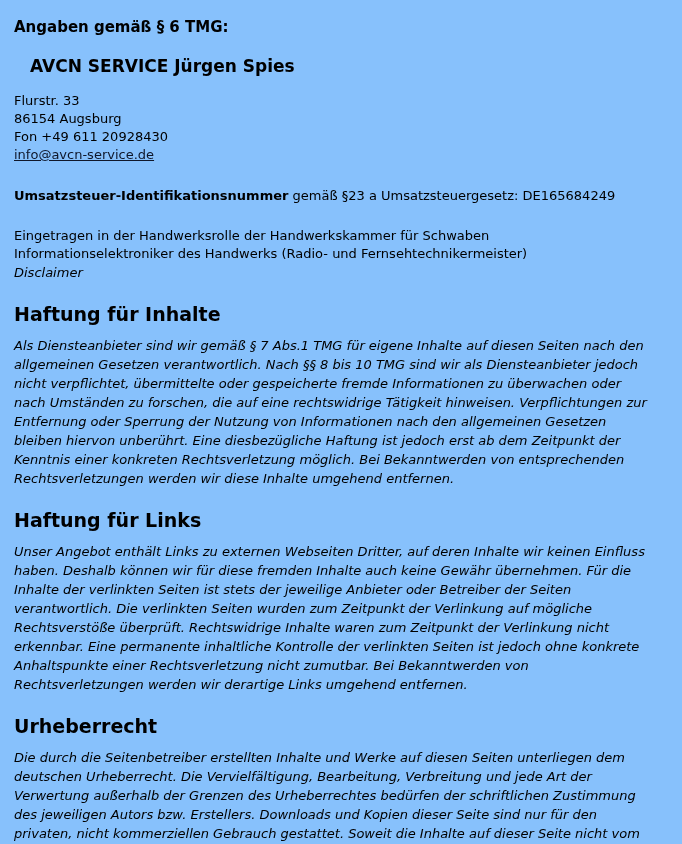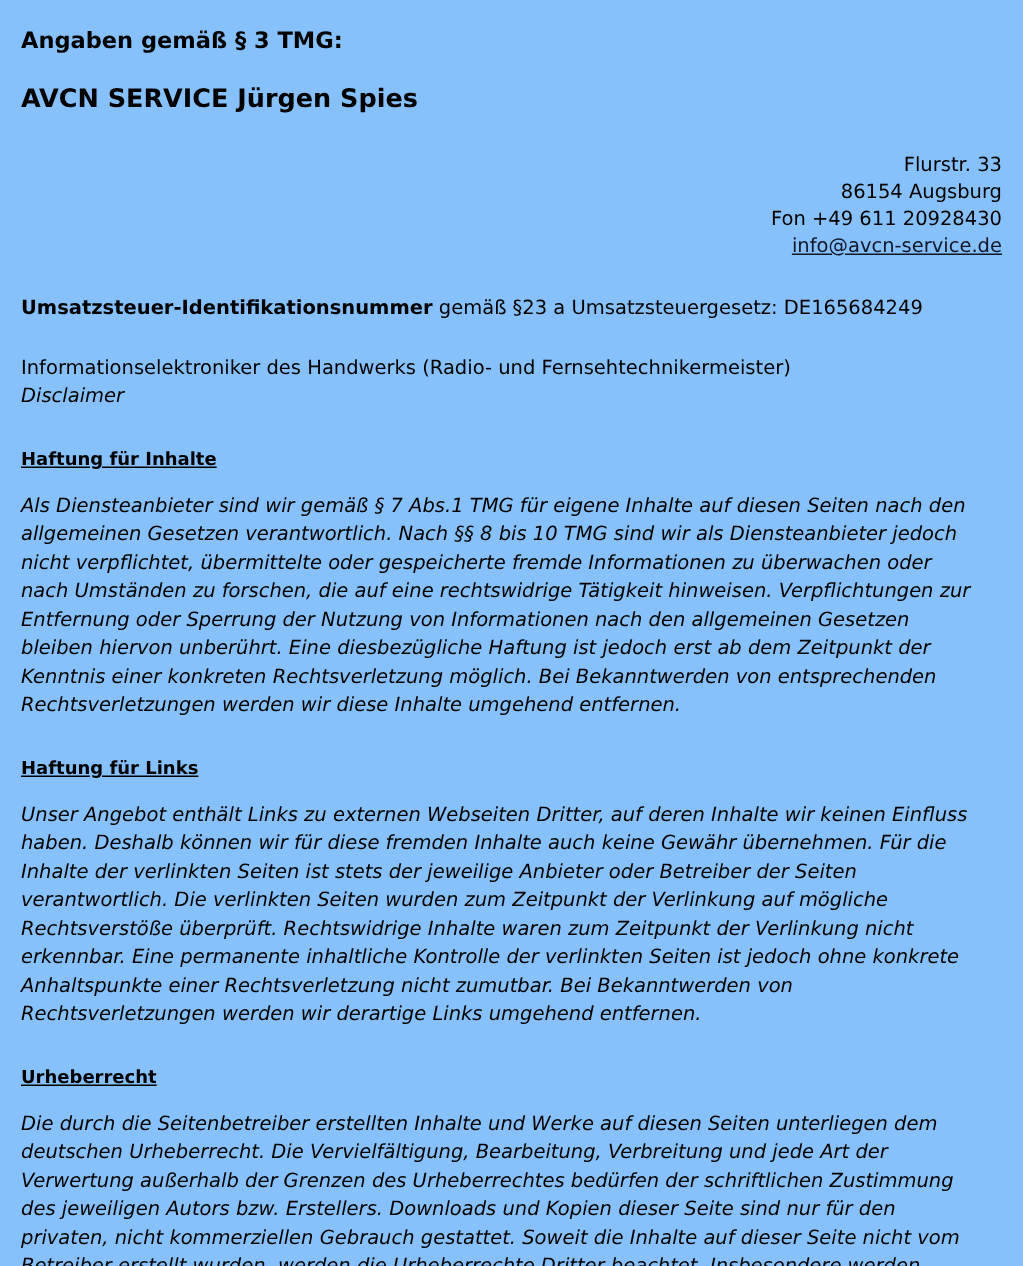--- a/index.html
+++ b/index.html
@@ -20,88 +20,87 @@
   }
   h1 {
     font-size: 15px;
     font-weight: bold;
     margin: 2px 0 0 0;
     line-height: 18px;
   }
   h2 {
     font-size: 17px;
     font-weight: bold;
-    margin: 20px 0 0 0;
+    margin: 20px 0 0 16px;
     line-height: 20px;
   }
   .line {
     line-height: 18px;
   }
   .owner-line {
     margin-top: 2px;
   }
   .address-block {
-    margin-top: 26px;
-    text-align: right;
+    margin-top: 16px;
   }
   .vat-line {
     margin: 22px 0 0 0;
     line-height: 19px;
   }
   .registration-block {
     margin: 22px 0 0 0;
     line-height: 19px;
   }
   .disclaimer {
     display: block;
     font-style: italic;
     color: #000000;
   }
   h3 {
-    font-size: 12px;
+    font-size: 19px;
     font-weight: bold;
     margin: 23px 0 0 0;
     line-height: 18px;
-    text-decoration: underline;
   }
   .topic p {
     margin: 13px 16px 0 0;
     line-height: 19px;
     max-width: 658px;
     font-style: italic;
   }
   a.link {
     color: #0f172a;
     text-decoration: underline;
     cursor: pointer;
   }
 </style>
 </head>
 <body>
 
 <main class="content">
 
-  <h1>Angaben gemäß § 3 TMG:</h1>
+  <h1>Angaben gemäß § 6 TMG:</h1>
 
   <section>
     <h2>AVCN SERVICE Jürgen Spies</h2>
   </section>
 
   <section class="address-block">
     <div class="line">Flurstr. 33</div>
     <div class="line">86154 Augsburg</div>
     <div class="line">Fon +49 611 20928430</div>
     <div class="line">
       <a class="link" href="#">info@avcn-service.de</a>
     </div>
   </section>
 
   <p class="vat-line"><strong>Umsatzsteuer-Identifikationsnummer</strong><span> gemäß §23 a Umsatzsteuergesetz: DE165684249</span></p>
 
   <div class="registration-block">
+    <div class="line">Eingetragen in der Handwerksrolle der Handwerkskammer für Schwaben</div>
     <div class="line">Informationselektroniker des Handwerks (Radio- und Fernsehtechnikermeister)</div>
     <span class="disclaimer">Disclaimer</span>
   </div>
 
   <section class="topic">
     <h3>Haftung für Inhalte</h3>
     <p>Als Diensteanbieter sind wir gemäß § 7 Abs.1 TMG für eigene Inhalte auf diesen Seiten nach den allgemeinen Gesetzen verantwortlich. Nach §§ 8 bis 10 TMG sind wir als Diensteanbieter jedoch nicht verpflichtet, übermittelte oder gespeicherte fremde Informationen zu überwachen oder nach Umständen zu forschen, die auf eine rechtswidrige Tätigkeit hinweisen. Verpflichtungen zur Entfernung oder Sperrung der Nutzung von Informationen nach den allgemeinen Gesetzen bleiben hiervon unberührt. Eine diesbezügliche Haftung ist jedoch erst ab dem Zeitpunkt der Kenntnis einer konkreten Rechtsverletzung möglich. Bei Bekanntwerden von entsprechenden Rechtsverletzungen werden wir diese Inhalte umgehend entfernen.</p>
   </section>
 
   <section class="topic">

